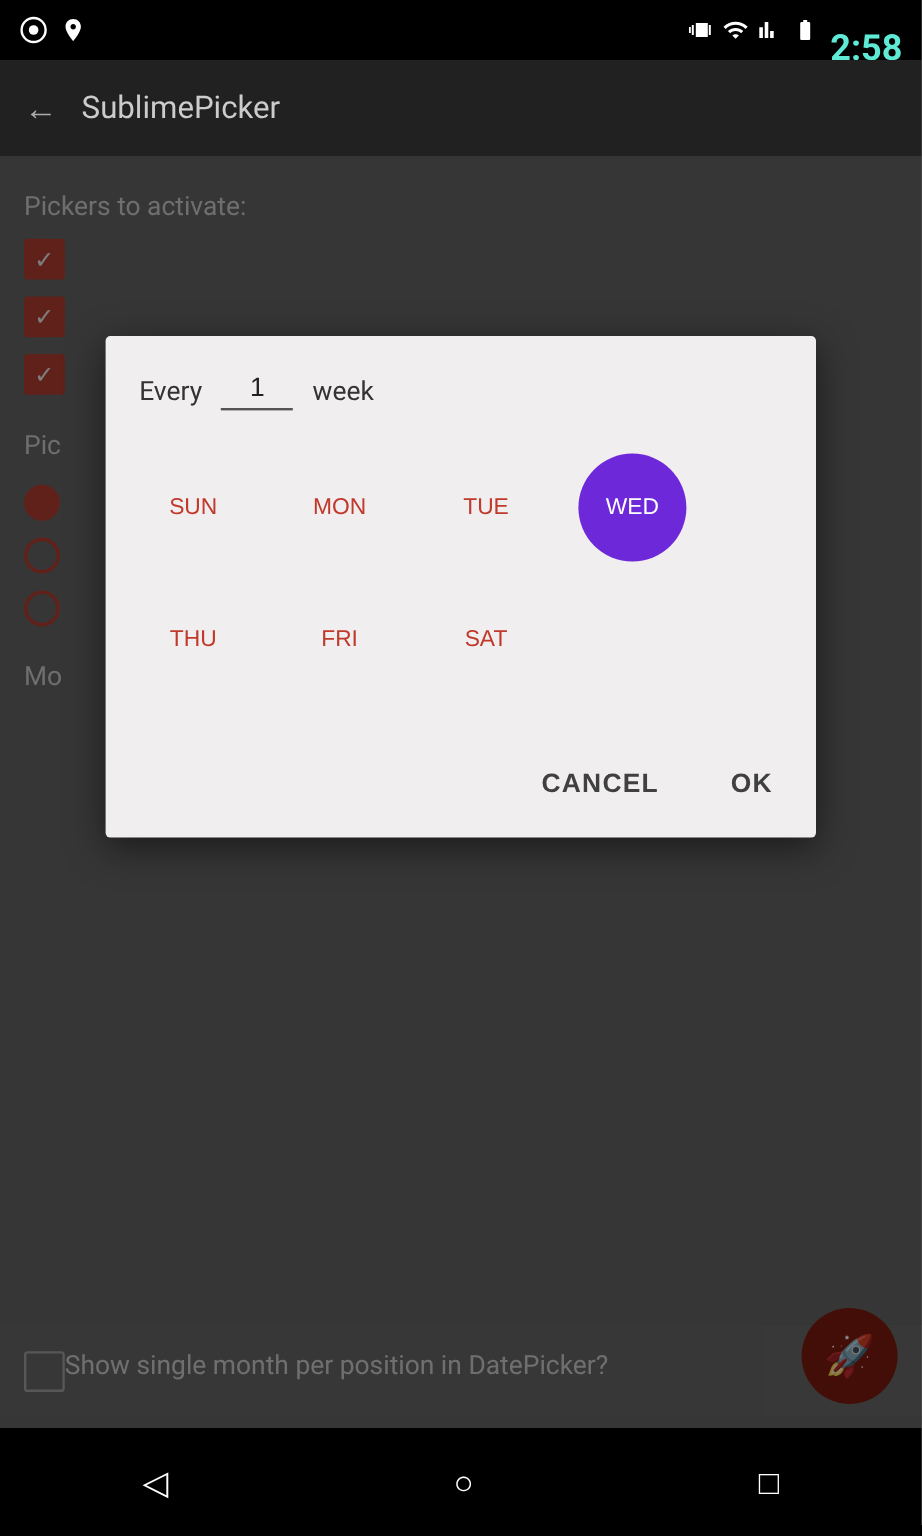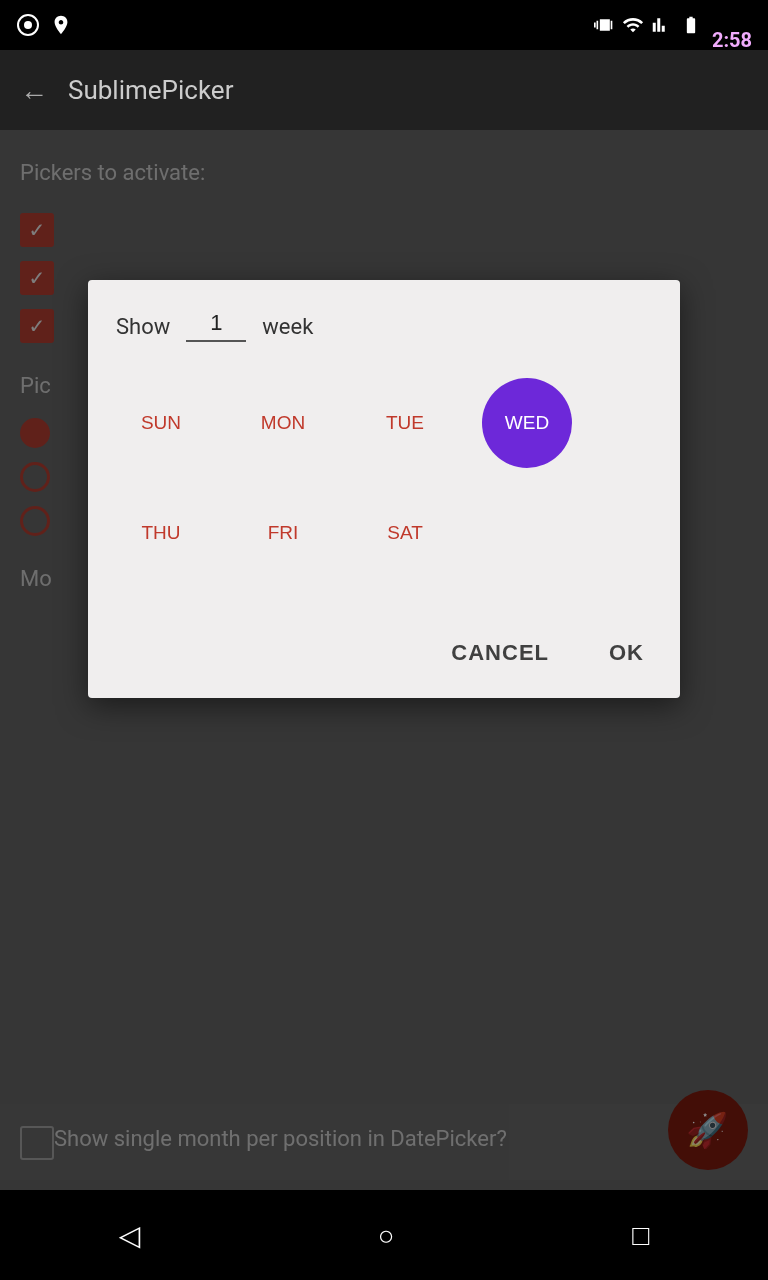--- a/index.html
+++ b/index.html
@@ -68,21 +68,21 @@
       left: 0;
       width: 100%;
       height: calc(100% - 130px - 90px);
       background: #666;
       padding: 30px 20px;
       opacity: 0.85;
     }
     .bg-label {
       color: #ddd;
       font-size: 22px;
-      margin-bottom: 28px;
+      margin-bottom: 14px;
     }
     .bg-checkbox-row {
       display: flex;
       align-items: center;
       margin-bottom: 14px;
     }
     .bg-checkbox {
       width: 34px;
       height: 34px;
       background: #c0392b;
@@ -335,21 +335,21 @@
       <path d="M1 9l2 2c4.97-4.97 13.03-4.97 18 0l2-2C16.93 2.93 7.08 2.93 1 9zm8 8l3 3 3-3c-1.65-1.66-4.34-1.66-6 0zm-4-4l2 2c2.76-2.76 7.24-2.76 10 0l2-2C15.14 9.14 8.87 9.14 5 13z"></path>
     </svg>
 
     <svg width="18" height="22" viewBox="0 0 24 24" fill="white">
       <path d="M1 21h4V9H1v12zm6 0h4V3H7v18zm6 0h4v-8h-4v8z"></path>
     </svg>
 
     <svg width="26" height="20" viewBox="0 0 24 24" fill="white">
       <path d="M15.67 4H14V2h-4v2H8.33C7.6 4 7 4.6 7 5.33v15.33C7 21.4 7.6 22 8.33 22h7.33c.74 0 1.34-.6 1.34-1.33V5.33C17 4.6 16.4 4 15.67 4z"></path>
     </svg>
-    <span style="font-size:20px;font-weight:bold;color:#f0abfc;margin-top:30px;">2:58</span>
+    <span style="font-size:30px;font-weight:bold;color:#5eead4;margin-top:30px;">2:58</span>
   </div>
 </div>
 
 <div class="app-bar">
   <span class="back-arrow">←</span>
   <span class="app-bar-title">SublimePicker</span>
 </div>
 
 <div class="bg-content">
   <div class="bg-label">Pickers to activate:</div>
@@ -389,21 +389,21 @@
 <div class="fab">
   <span style="font-size:34px;">🚀</span>
 </div>
 
 <div class="overlay"></div>
 
 <div class="dialog">
   <div class="dialog-body">
 
     <div class="every-row">
-      <span class="every-label">Show</span>
+      <span class="every-label">Every</span>
       <input class="every-input" type="text" value="1" style="">
       <span class="week-label">week</span>
     </div>
 
     <div class="day-row">
       <button class="day-btn">SUN</button>
       <button class="day-btn">MON</button>
       <button class="day-btn">TUE</button>
       <button class="day-btn selected">WED</button>
     </div>

